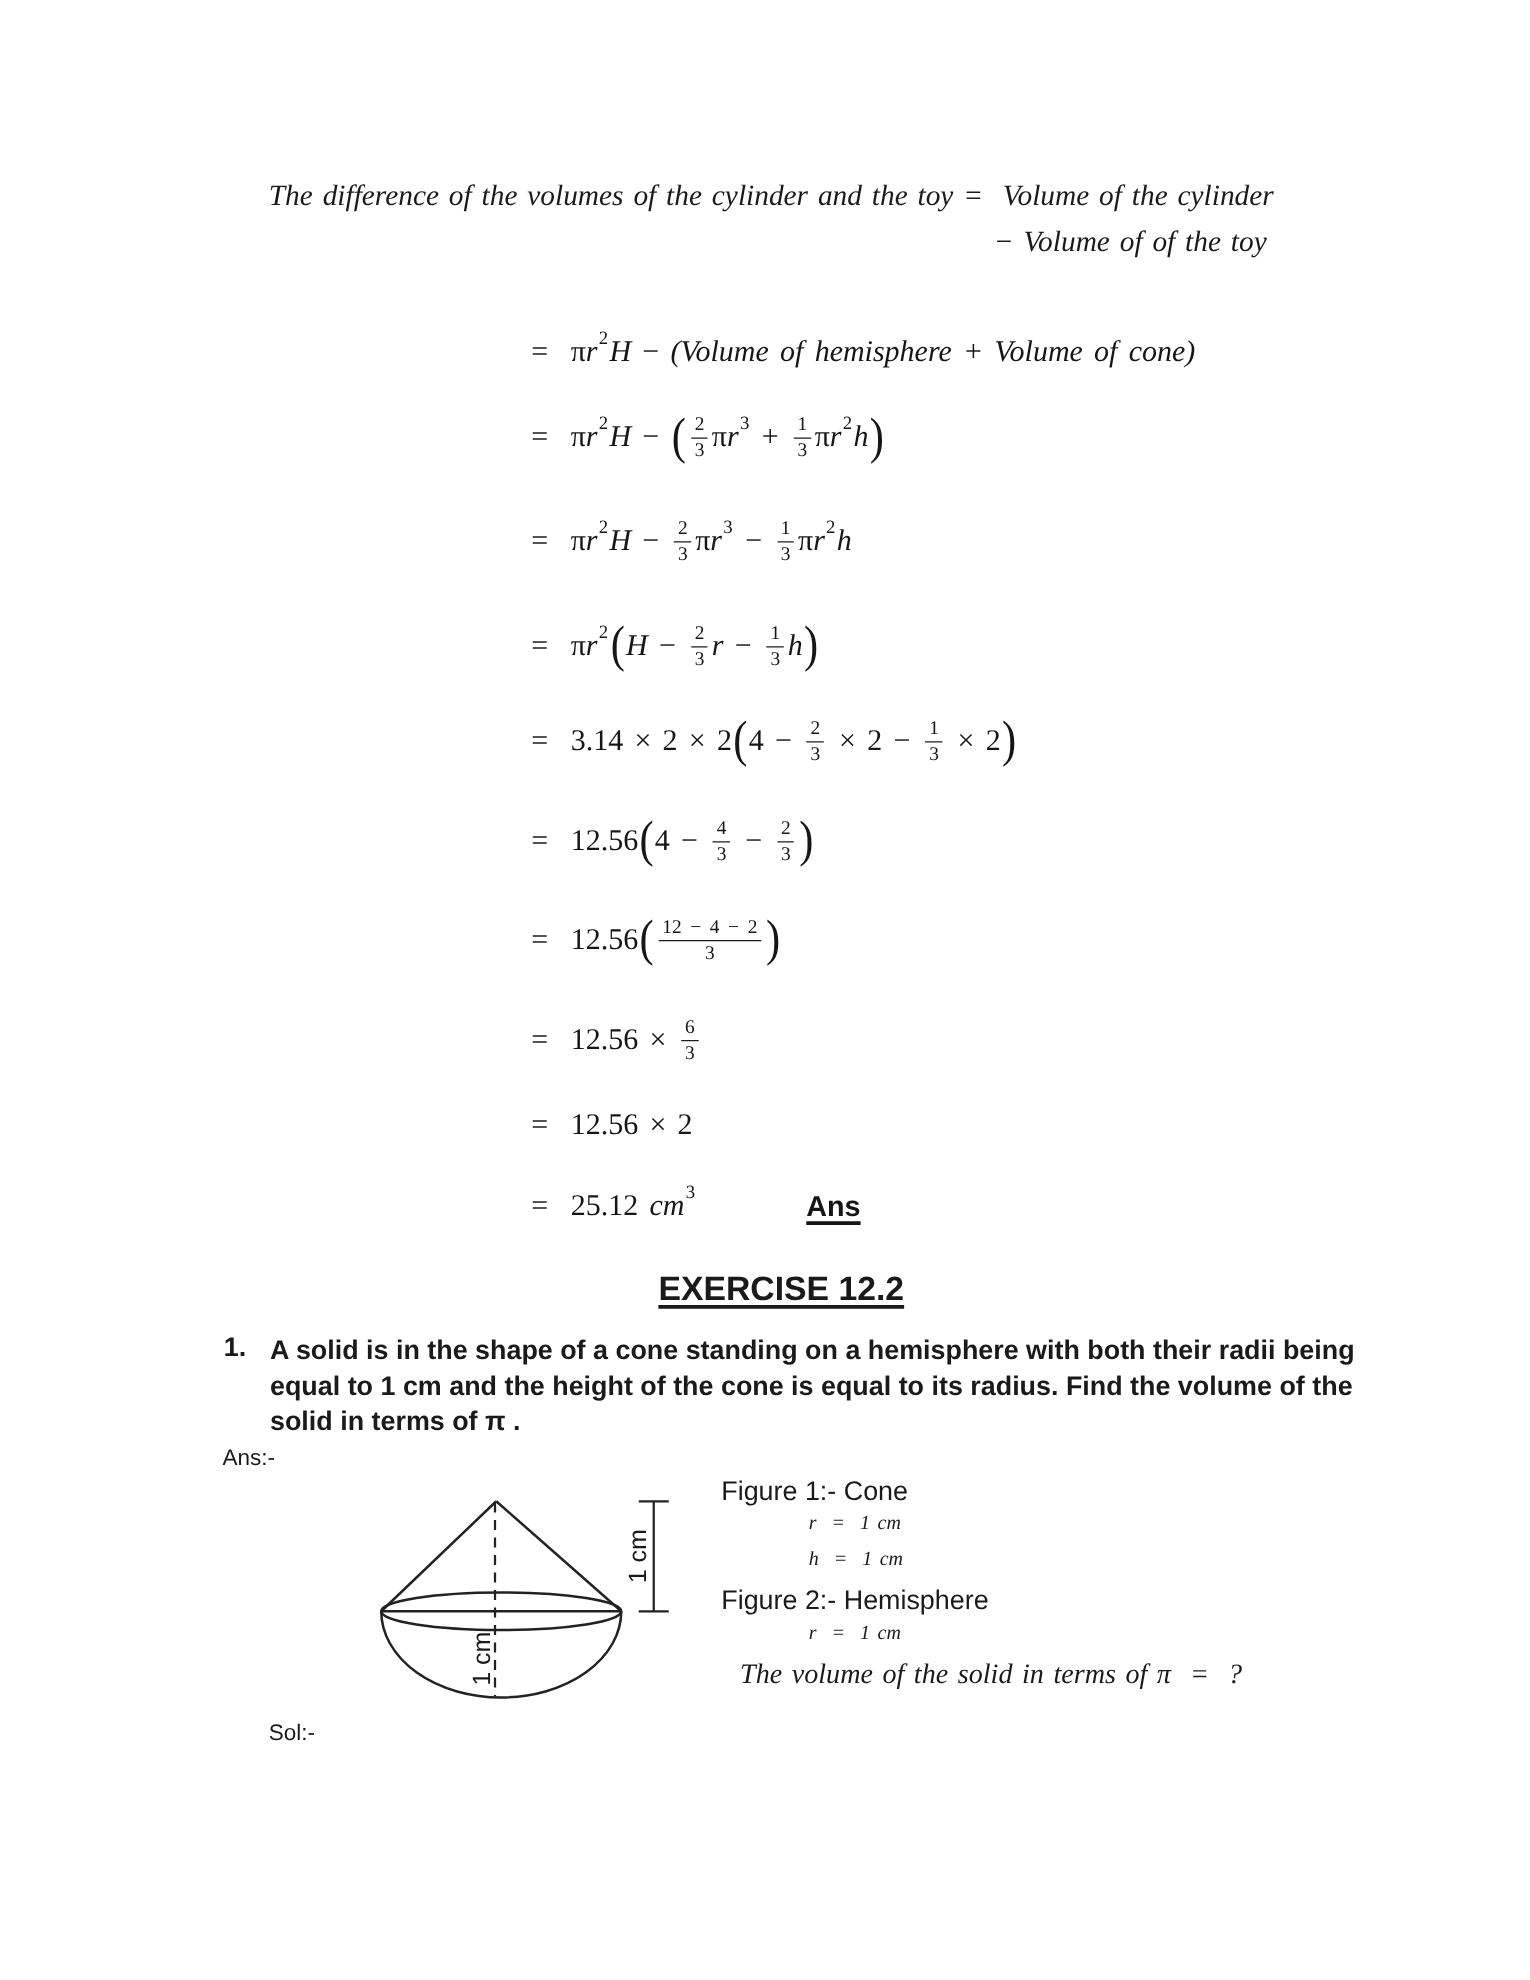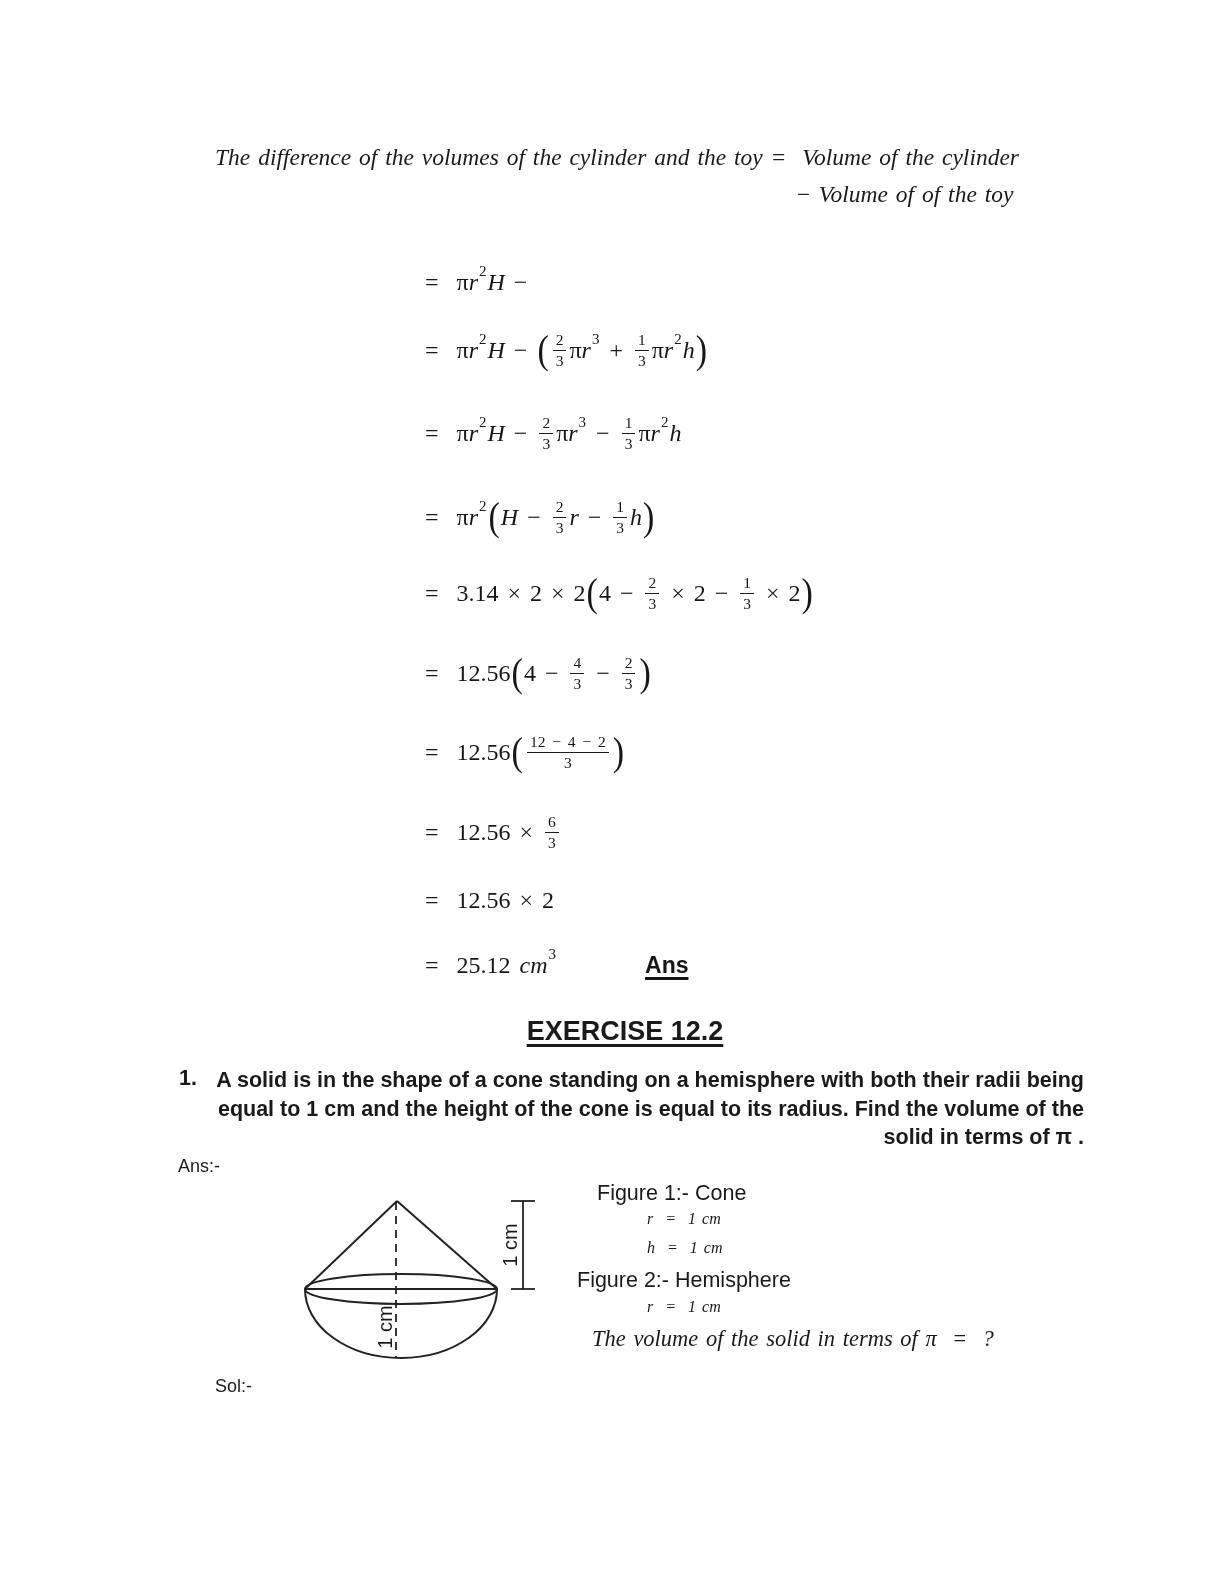--- a/index.html
+++ b/index.html
@@ -30,31 +30,31 @@
 
   
   .exercise-wrap{position:absolute;left:0;top:1016px;width:100%;text-align:center;padding-left:13px;}
   .exercise{font-family:"Liberation Sans",sans-serif;font-weight:700;font-size:27px;
             text-decoration:underline;text-decoration-thickness:2.5px;text-underline-offset:4px;}
 
   
   .q-num{position:absolute;left:179px;top:1066px;font-family:"Liberation Sans",sans-serif;
          font-weight:700;font-size:21.5px;}
   .q-text{position:absolute;left:216px;top:1066px;width:868px;
-          font-family:"Liberation Sans",sans-serif;font-weight:700;font-size:21.5px;line-height:28.5px;text-align:right;}
+          font-family:"Liberation Sans",sans-serif;font-weight:700;font-size:21.5px;line-height:28.5px;}
 
   .plain-sans{position:absolute;font-family:"Liberation Sans",sans-serif;font-size:18px;color:#1a1a1a;}
   .ans-prefix{left:178px;top:1156px;}
   .sol-prefix{left:215px;top:1376px;}
 
   
   .fig-cap{position:absolute;font-family:"Liberation Sans",sans-serif;font-size:21.5px;white-space:pre;}
   .fig-val{position:absolute;font-family:"Liberation Serif",serif;font-style:italic;
            font-size:16px;white-space:pre;word-spacing:2px;}
-  .cap1{left:597px;top:1181px;}
+  .cap1{left:577px;top:1181px;}
   .r1{left:647px;top:1210px;}
   .h1{left:647px;top:1239px;}
   .cap2{left:577px;top:1268px;}
   .r2{left:647px;top:1298px;}
   .figq{left:568px;top:1326px;font-size:22.5px;margin-left:24px;}
 
   .fig-svg{position:absolute;left:280px;top:1175px;}
   .fig-svg text{font-family:"Liberation Sans",sans-serif;font-size:20px;fill:#1a1a1a;}
 </style>
 </head>
@@ -64,20 +64,21 @@
 
   <div class="intro l1">The difference of the volumes of the cylinder and the toy =  Volume of the cylinder</div>
   <div class="intro l2">− Volume of of the toy</div>
 
   <div class="eq" style="top:254px">
       <span class="mp">=  π</span>
       <span class="mv">r</span>
       <span class="ms">2</span>
       <span class="mv">H</span>
       <span class="mp"> − </span>
+      <span class="mv">(Volume of hemisphere + Volume of cone)</span>
     </div>
   <div class="eq" style="top:322px">
       <span class="mp">=  π</span>
       <span class="mv">r</span>
       <span class="ms">2</span>
       <span class="mv">H</span>
       <span class="mp"> − </span>
       <span class="mb">(</span>
       <span class="mf"><span class="mfn">2</span><span class="mfd">3</span></span>
       <span class="mp">π</span>

